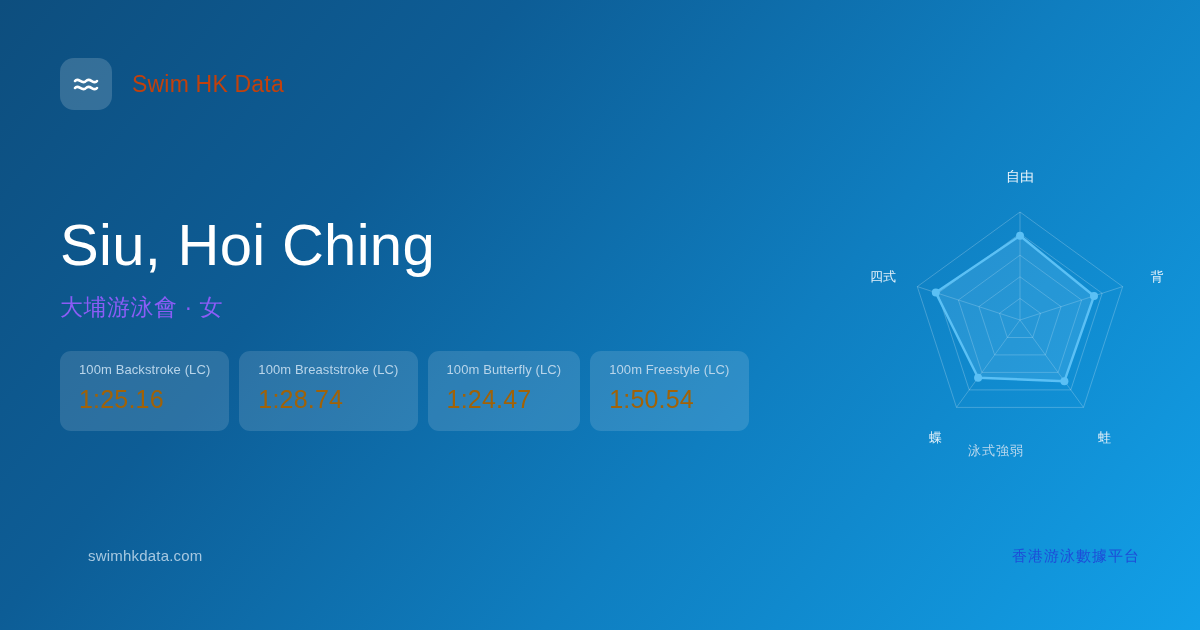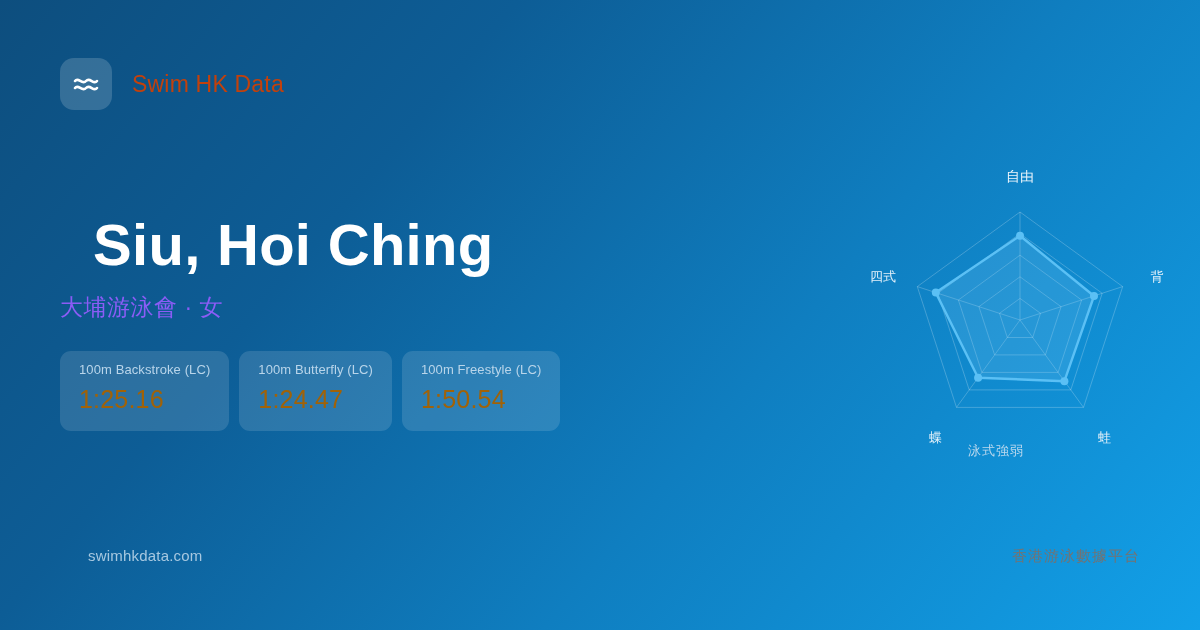--- a/index.html
+++ b/index.html
@@ -17,21 +17,21 @@
     width:52px; height:52px; border-radius:14px;
     background:rgba(255,255,255,0.17);
     display:flex; align-items:center; justify-content:center;
   }
   .logo-tile svg { display:block; }
   .brand-name { font-size:23px; color:#c2410c; letter-spacing:0.2px; font-weight:400; }
 
   
   .hero { position:absolute; left:60px; top:215px; }
   .athlete-name {
-    font-size:58px; line-height:1.05; color:#ffffff; font-weight:700; letter-spacing:0.3px;margin-left:33px;
+    font-size:58px; line-height:1.05; color:#ffffff; font-weight:400; letter-spacing:0.3px;
   }
   .athlete-meta {
     margin-top:16px; font-size:23px; color:#8b5cf6; font-weight:400; letter-spacing:0.5px;
   }
 
   
   .cards { position:absolute; left:60px; top:351px; display:flex; gap:10px; }
   .stat-card {
     border-radius:11px;
     background:rgba(255,255,255,0.13);
@@ -53,21 +53,21 @@
     font-size:13px; color:#bdd9ee; letter-spacing:1px;
   }
   .axis-label { font-size:14px; fill:#eaf4fb; }
   .axis-label-sm { font-size:13px; fill:#e4f1fa; }
 
   
   .footer-left {
     position:absolute; left:60px; top:547px; font-size:15px; color:#a7c8e0; letter-spacing:0.2px;margin-left:28px;
   }
   .footer-right {
-    position:absolute; right:60px; top:547px; font-size:15px; color:#737373; letter-spacing:1px;
+    position:absolute; right:60px; top:547px; font-size:15px; color:#1d4ed8; letter-spacing:1px;
   }
 </style>
 </head>
 <body>
 
 <div class="header">
   <div class="logo-tile">
     <span>
       <svg width="28" height="22" viewBox="0 0 28 22">
         <path d="M3 8 C6.5 3.4, 10 12.6, 14 8 C18 3.4, 21.5 12.6, 25 8" stroke="#ffffff" stroke-width="2.6" fill="none" stroke-linecap="round"></path>
@@ -80,20 +80,24 @@
 
 <div class="hero">
   <h1 class="athlete-name">Siu, Hoi Ching</h1>
   <div class="athlete-meta">大埔游泳會 · 女</div>
 </div>
 
 <div class="cards">
   <div class="stat-card">
     <div class="stat-label">100m Backstroke (LC)</div>
     <div class="stat-value">1:25.16</div>
+  </div>
+  <div class="stat-card">
+    <div class="stat-label">100m Breaststroke (LC)</div>
+    <div class="stat-value">1:28.74</div>
   </div>
   <div class="stat-card">
     <div class="stat-label">100m Butterfly (LC)</div>
     <div class="stat-value">1:24.47</div>
   </div>
   <div class="stat-card">
     <div class="stat-label">100m Freestyle (LC)</div>
     <div class="stat-value">1:50.54</div>
   </div>
 </div>

